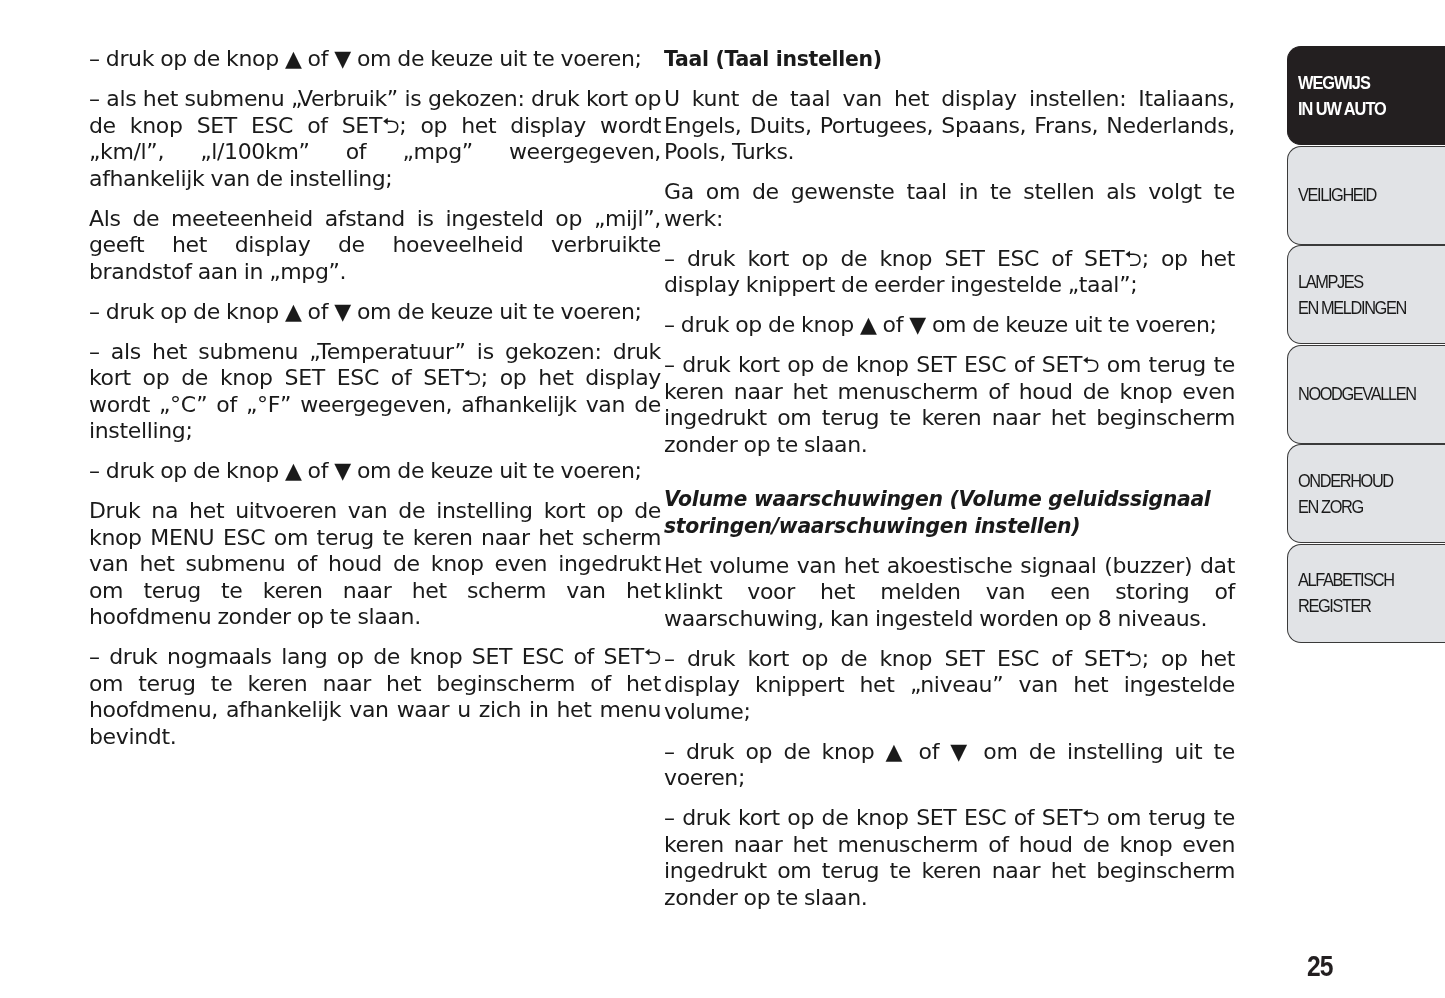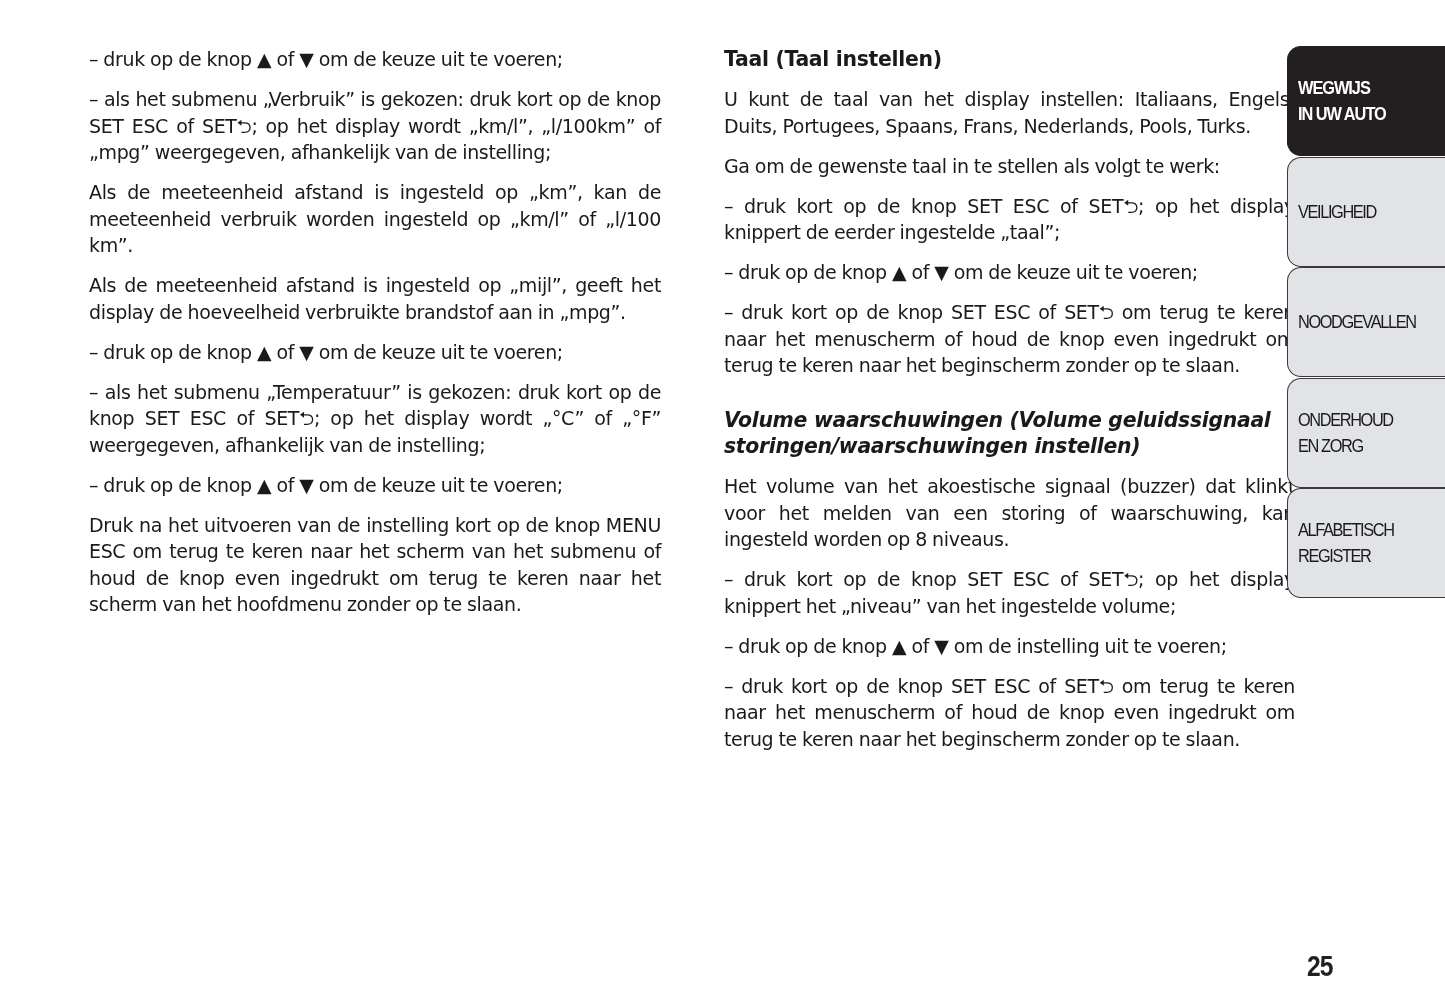--- a/index.html
+++ b/index.html
@@ -2,34 +2,34 @@
 <html><head>
 <meta charset="utf-8">
 <style>
   html, body { margin: 0; padding: 0; }
   body {
     width: 1445px; height: 998px; background: #ffffff; position: relative; overflow: hidden;
     font-family: "DejaVu Sans", "Liberation Sans", sans-serif; color: #1a1a1a;
   }
   .col { position: absolute; top: 46px; }
   .col.left { left: 89px; width: 572px; }
-  .col.right { left: 724px; width: 571px; }
+  .col.right { left: 664px; width: 571px; }
   .para {
-    font-size: 19px; line-height: 26.5px; margin: 0 0 13.5px 0;
+    font-size: 22px; line-height: 26.5px; margin: 0 0 13.5px 0;
     text-align: justify; letter-spacing: -0.35px; word-spacing: -0.5px;
     font-family: "DejaVu Sans", sans-serif;
   }
   .heading {
     font-size: 20.4px; line-height: 26.5px; margin: 0 0 13.5px 0; font-weight: bold;
     letter-spacing: -0.3px; font-family: "DejaVu Sans", sans-serif;
   }
   .heading.spaced { margin-top: 28px; font-style: italic; }
   .tabs { position: absolute; left: 1287px; top: 46px; width: 158px; }
   .tab {
-    position: relative; height: 110px; box-sizing: border-box;
+    position: relative; height: 99px; box-sizing: border-box;
     background: #e1e3e6; border: 1.5px solid #3a3a3a; border-right: none;
     border-radius: 14px 0 0 14px; margin-bottom: 0.6px;
     display: flex; align-items: center; padding-left: 10px;
   }
   .tab.active { background: #231f20; border-color: #231f20; }
   .tab-label {
     font-family: "Liberation Sans", sans-serif; font-size: 19px; line-height: 26px;
     color: #1a1a1a; letter-spacing: -1.6px; transform: scaleX(0.86); transform-origin: left center;
     white-space: pre-line; text-transform: uppercase;
   }
@@ -39,26 +39,26 @@
     font-family: "Liberation Sans", sans-serif; font-weight: bold; font-size: 29px;
     color: #231f20; transform: scaleX(0.85); transform-origin: left top; letter-spacing: -1px;
   }
 </style>
 </head>
 <body>
 
 <div class="col left">
   <p class="para">– druk op de knop ▲ of ▼ om de keuze uit te voeren;</p>
   <p class="para">– als het submenu „Verbruik” is gekozen: druk kort op de knop SET ESC of SET⮌; op het display wordt „km/l”, „l/100km” of „mpg” weergegeven, afhankelijk van de instelling;</p>
-  <p class="para">Als de meeteenheid afstand is ingesteld op „km”, kan de meeteenheid verbruik worden ingesteld op „km/l” of „l/100 km”.</p>
   <p class="para">Als de meeteenheid afstand is ingesteld op „mijl”, geeft het display de hoeveelheid verbruikte brandstof aan in „mpg”.</p>
   <p class="para">– druk op de knop ▲ of ▼ om de keuze uit te voeren;</p>
   <p class="para">– als het submenu „Temperatuur” is gekozen: druk kort op de knop SET ESC of SET⮌; op het display wordt „°C” of „°F” weergegeven, afhankelijk van de instelling;</p>
   <p class="para">– druk op de knop ▲ of ▼ om de keuze uit te voeren;</p>
   <p class="para">Druk na het uitvoeren van de instelling kort op de knop MENU ESC om terug te keren naar het scherm van het submenu of houd de knop even ingedrukt om terug te keren naar het scherm van het hoofdmenu zonder op te slaan.</p>
+  <p class="para">– druk nogmaals lang op de knop SET ESC of SET⮌ om terug te keren naar het beginscherm of het hoofdmenu, afhankelijk van waar u zich in het menu bevindt.</p>
 </div>
 
 <div class="col right">
   <h2 class="heading">Taal (Taal instellen)</h2>
   <p class="para">U kunt de taal van het display instellen: Italiaans, Engels, Duits, Portugees, Spaans, Frans, Nederlands, Pools, Turks.</p>
   <p class="para">Ga om de gewenste taal in te stellen als volgt te werk:</p>
   <p class="para">– druk kort op de knop SET ESC of SET⮌; op het display knippert de eerder ingestelde „taal”;</p>
   <p class="para">– druk op de knop ▲ of ▼ om de keuze uit te voeren;</p>
   <p class="para">– druk kort op de knop SET ESC of SET⮌ om terug te keren naar het menuscherm of houd de knop even ingedrukt om terug te keren naar het beginscherm zonder op te slaan.</p>
 
@@ -71,20 +71,24 @@
 
 <nav class="tabs">
   <div class="tab active">
     <span class="tab-label">WEGWIJS
 IN UW AUTO</span>
   </div>
   <div class="tab">
     <span class="tab-label">VEILIGHEID</span>
   </div>
   <div class="tab">
+    <span class="tab-label">LAMPJES
+EN MELDINGEN</span>
+  </div>
+  <div class="tab">
     <span class="tab-label">NOODGEVALLEN</span>
   </div>
   <div class="tab">
     <span class="tab-label">ONDERHOUD
 EN ZORG</span>
   </div>
   <div class="tab">
     <span class="tab-label">ALFABETISCH
 REGISTER</span>
   </div>

